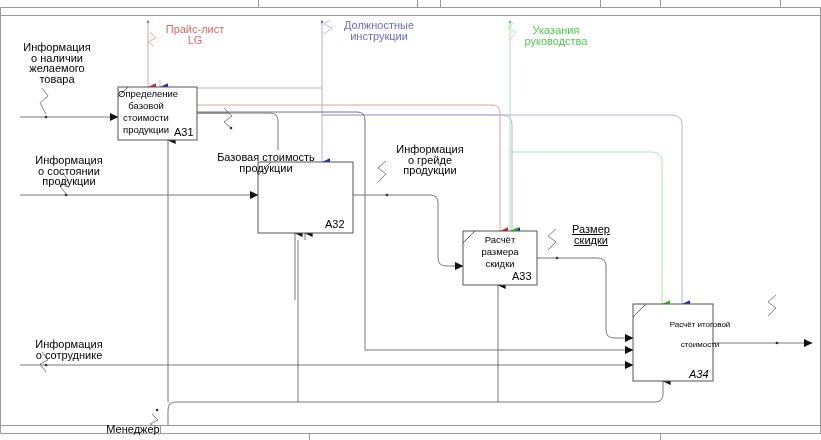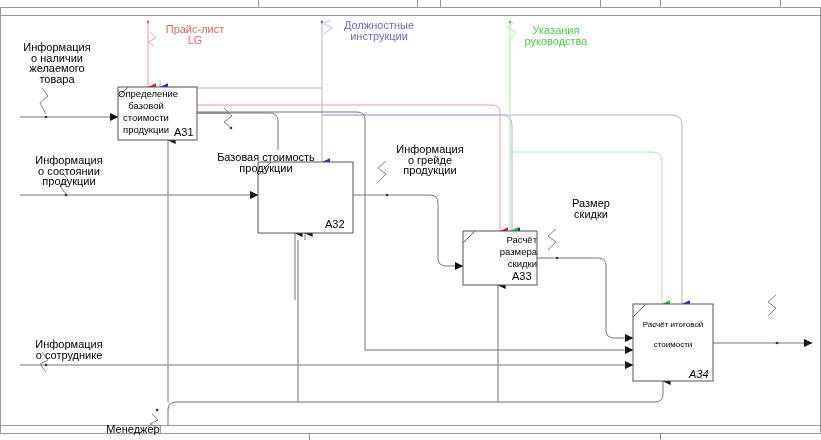--- a/index.html
+++ b/index.html
@@ -9,21 +9,21 @@
     color:#000;
   }
   #stage{position:relative;width:821px;height:440px;background:#fff;}
   #stage svg{position:absolute;left:0;top:0;}
   .lbl{position:absolute;font-size:11px;line-height:10.5px;text-align:center;color:#000;white-space:pre-line;}
   .lbl.red{color:#e06666;}
   .lbl.blue{color:#6b6bd6;}
   .lbl.green{color:#4ccc4c;}
   .boxtxt{position:absolute;text-align:center;font-size:9.5px;line-height:12px;color:#000;white-space:pre-line;}
   .boxid{position:absolute;font-size:11px;color:#000;}
-  .sm{font-size:8px;line-height:10px;}
+  .sm{font-size:8px;line-height:10px;margin-left:27px;}
 </style>
 </head>
 <body>
 
 <div id="stage">
 
   <svg width="821" height="440" viewBox="0 0 821 440">
     <defs>
       <marker id="ah-black" markerWidth="9" markerHeight="9" refX="8" refY="4.5" orient="auto" markerUnits="userSpaceOnUse">
         <path d="M0,0.6 L8.5,4.5 L0,8.4 z" fill="#111"></path>
@@ -166,21 +166,21 @@
   </svg>
 
   <div class="boxtxt" style="left:118px;top:88px;width:56px;">Определение
 базовой
 стоимости
 продукции</div>
   <div class="boxid" style="left:174px;top:126px;">A31</div>
 
   <div class="boxid" style="left:325px;top:218px;">A32</div>
 
-  <div class="boxtxt" style="left:463px;top:234px;width:74px;text-align:right;">Расчёт
+  <div class="boxtxt" style="left:463px;top:234px;width:74px;">Расчёт
 размера
 скидки</div>
   <div class="boxid" style="left:512px;top:270px;">A33</div>
 
   <div class="boxtxt sm" style="left:633px;top:320px;width:80px;">Расчёт итоговой
 
 стоимости</div>
   <div class="boxid" style="left:689px;top:368px;font-style:italic;">A34</div>
 
   <div class="lbl red" style="left:160px;top:24px;width:70px;">Прайс-лист
@@ -205,17 +205,17 @@
 о сотруднике</div>
 
   <div class="lbl" style="left:104px;top:424px;width:58px;">Менеджер</div>
 
   <div class="lbl" style="left:198px;top:124px;width:136px;margin-top:28px;">Базовая стоимость продукции</div>
 
   <div class="lbl" style="left:390px;top:144px;width:80px;">Информация
 о грейде
 продукции</div>
 
-  <div class="lbl" style="left:562px;top:198px;width:58px;">Размер
+  <div class="lbl" style="left:562px;top:224px;width:58px;text-decoration:underline;">Размер
 скидки</div>
 
 
 </div>
 
 </body></html>

